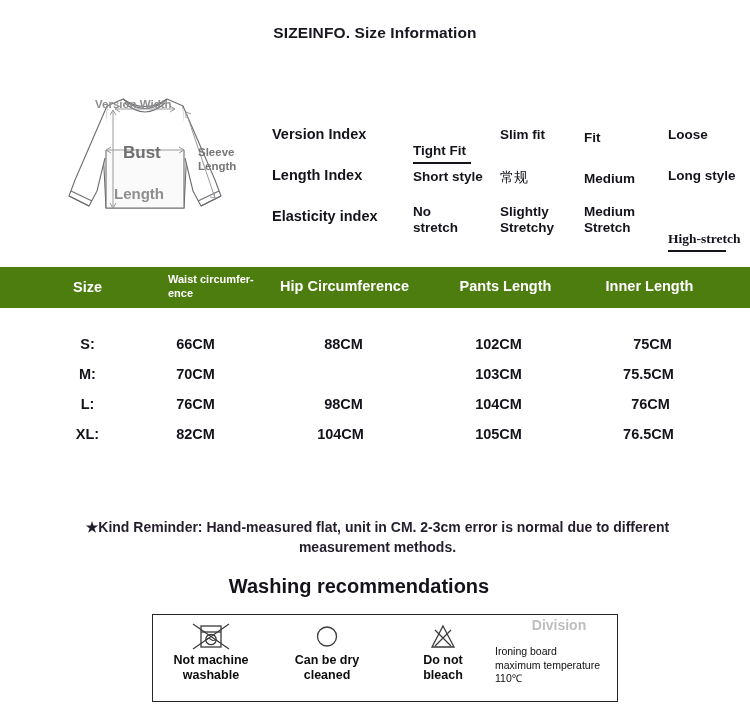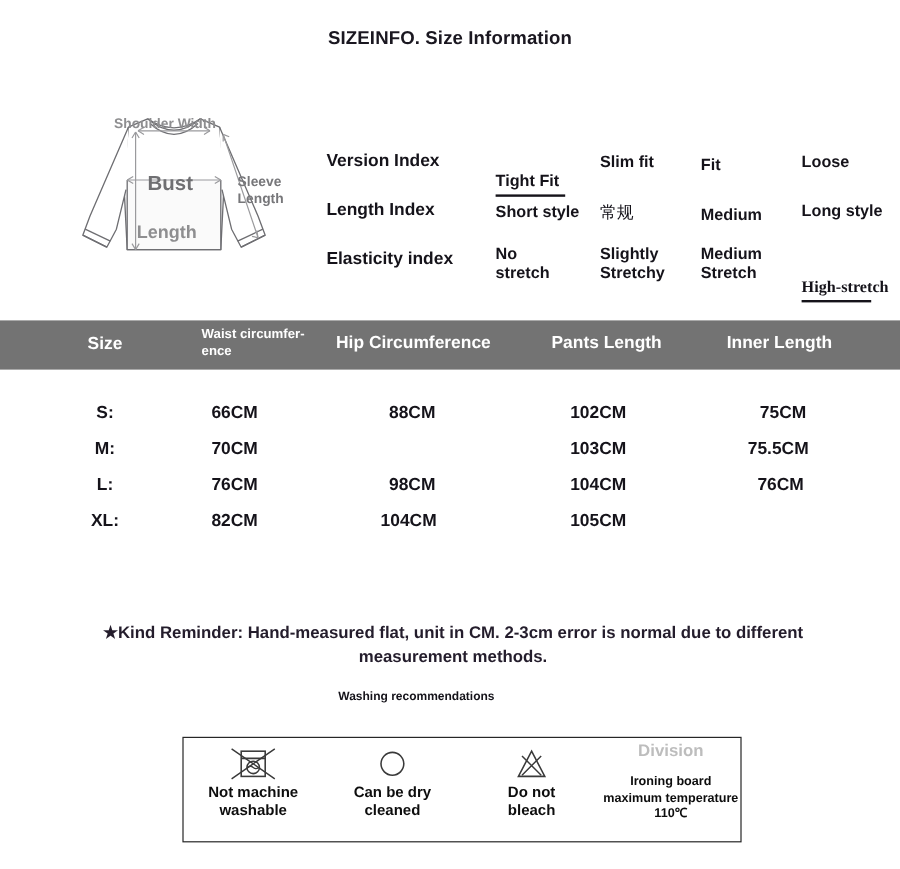--- a/index.html
+++ b/index.html
@@ -100,21 +100,21 @@
   .r2 .c4, .r1 .c4 { top: 7px; }
   .r3 .c4 { top: 13px; font-family: Liberation Serif, serif; }
 
   
   .table-head {
     position: absolute;
     left: 0;
     top: 267px;
     width: 750px;
     height: 41px;
-    background: #737373;
+    background: #4d7c0f;
   }
   .th {
     position: absolute;
     color: #ffffff;
     font-weight: bold;
     text-align: center;
   }
   .th-size  { left: 45px;  top: 12px; width: 85px;  font-size: 14.5px; }
   .th-waist { left: 168px; top: 6px;  width: 95px;  font-size: 11px; text-align: left; line-height: 1.25; }
   .th-hip   { left: 272px; top: 11px; width: 145px; font-size: 14.5px; }
@@ -164,25 +164,25 @@
     font-size: 14px;
     font-weight: bold;
     line-height: 1.42;
     color: #241d2c;
   }
   .reminder .star { color: #241d2c; }
 
   
   .wash-title {
     position: absolute;
-    left: 4px;
+    left: 16px;
     top: 575px;
     width: 686px;
     text-align: center;
-    font-size: 10px;
+    font-size: 20px;
     font-weight: bold;
     color: #15131a;
   }
   .wash-box {
     position: absolute;
     left: 152px;
     top: 614px;
     width: 466px;
     height: 88px;
     border: 1px solid #262626;
@@ -226,23 +226,23 @@
     top: 2px;
     text-align: center;
     font-size: 14px;
     font-weight: bold;
     color: #bdbdbd;
   }
   .wi-sub {
     position: absolute;
     left: -6px; right: -6px;
     top: 30px;
-    text-align: center;
+    text-align: left;
     font-size: 10.5px;
-    font-weight: bold;
+    font-weight: normal;
     line-height: 1.3;
     color: #0d0d0d;
     white-space: pre-line;
   }
 </style>
 </head>
 <body>
 
 <div class="title">SIZEINFO. Size Information</div>
 
@@ -276,21 +276,21 @@
       <path d="M61 62 l5 -3 M61 62 l5 3 M139 62 l-5 -3 M139 62 l-5 3"></path>
 
       <path d="M68 22 L68 120"></path>
       <path d="M68 22 l-3 5 M68 22 l3 5 M68 120 l-3 -5 M68 120 l3 -5"></path>
 
       <path d="M141 24 L170 110"></path>
       <path d="M141 24 l0 6 M141 24 l5 2 M170 110 l-1 -6 M170 110 l-5 -1"></path>
     </g>
   </svg>
 
-  <span class="dg-label lbl-shoulder">Shoulder Width</span>
+  <span class="dg-label lbl-shoulder">Version Width</span>
   <span class="dg-label lbl-bust">Bust</span>
   <span class="dg-label lbl-length">Length</span>
   <span class="dg-label lbl-sleeve" style="white-space: pre-line;">Sleeve
 Length</span>
 </div>
 
 <div class="index-block">
 
   <div class="index-row r1">
     <span class="idx-name">Version Index</span>
@@ -359,20 +359,21 @@
     <span class="td td-hip">98CM</span>
     <span class="td td-pants">104CM</span>
     <span class="td td-inner">76CM</span>
   </div>
 
   <div class="trow r3">
     <span class="td td-size">XL:</span>
     <span class="td td-waist">82CM</span>
     <span class="td td-hip">104CM</span>
     <span class="td td-pants">105CM</span>
+    <span class="td td-inner">76.5CM</span>
   </div>
 
 </div>
 
 <div class="reminder">
   <span class="star">★</span><span>Kind Reminder: Hand-measured flat, unit in CM. 2-3cm error is normal due to different measurement methods.</span>
 </div>
 
 <div class="wash-title">Washing recommendations</div>
 

